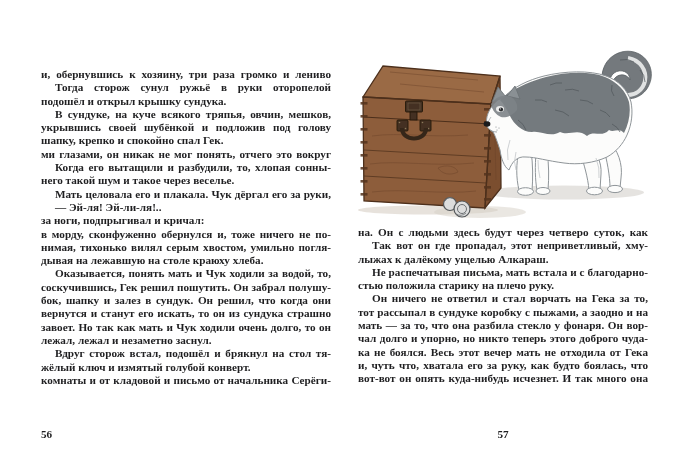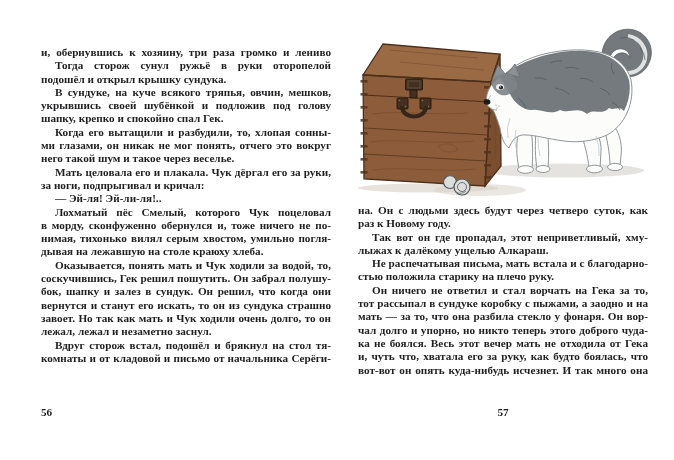--- a/index.html
+++ b/index.html
@@ -2,21 +2,21 @@
 <html lang="ru" style="--background: #ffffff; --text: #1f1f21; --chest-brown: #8d5d3b; --chest-lid: #9a6a45; --chest-side: #7b4e2f; --chest-outline: #4c2f1b; --dog-grey: #6d7377; --shadow: #d4d1cc;"><head>
 <meta charset="utf-8">
 <style>
   html,body{margin:0;padding:0;}
   body{
     width:674px;height:460px;position:relative;overflow:hidden;
     background:var(--background,#ffffff);
     font-family:"Liberation Serif", serif;
     color:var(--text,#1f1f21);
   }
-  .spread{position:absolute;inset:0;}
+  .spread{position:absolute;inset:0;margin-top:22px;}
   .text-col{
     position:absolute;width:290px;
     font-size:11.2px;font-weight:700;line-height:13.3px;
   }
   #left-lines{left:41px;top:46px;}
   #right-lines{left:358px;top:204px;}
   .line{
     height:13.3px;overflow:hidden;
     text-align:justify;text-align-last:justify;
     white-space:normal;
@@ -58,37 +58,37 @@
 <div class="spread">
 
   <section>
     <div class="text-col" id="left-lines">
         <div class="line">и, обернувшись к хозяину, три раза громко и лениво</div>
         <div class="line indent">Тогда сторож сунул ружьё в руки оторопелой комнаты,</div>
         <div class="line para-end">подошёл и открыл крышку сундука.</div>
         <div class="line indent">В сундуке, на куче всякого тряпья, овчин, мешков,</div>
         <div class="line">укрывшись своей шубёнкой и подложив под голову</div>
         <div class="line para-end">шапку, крепко и спокойно спал Гек.</div>
+        <div class="line">ми глазами, он никак не мог понять, отчего это вокруг</div>
         <div class="line indent">Когда его вытащили и разбудили, то, хлопая сонны-</div>
-        <div class="line">ми глазами, он никак не мог понять, отчего это вокруг</div>
         <div class="line para-end">него такой шум и такое через веселье.</div>
         <div class="line indent">Мать целовала его и плакала. Чук дёргал его за руки,</div>
+        <div class="line indent para-end">— Эй-ля! Эй-ли-ля!..</div>
         <div class="line para-end">за ноги, подпрыгивал и кричал:</div>
-        <div class="line indent para-end">— Эй-ля! Эй-ли-ля!..</div>
-        <div class="line indent">Лохматый пёс Смелый, которого Чук поцеловал</div>
         <div class="line">в морду, сконфуженно обернулся и, тоже ничего не по-</div>
         <div class="line">нимая, тихонько вилял серым хвостом, умильно погля-</div>
         <div class="line para-end">дывая на лежавшую на столе краюху хлеба.</div>
         <div class="line indent">Оказывается, понять мать и Чук ходили за водой, то,</div>
         <div class="line">соскучившись, Гек решил пошутить. Он забрал полушу-</div>
         <div class="line">бок, шапку и залез в сундук. Он решил, что когда они</div>
         <div class="line">вернутся и станут его искать, то он из сундука страшно</div>
         <div class="line">завоет. Но так как мать и Чук ходили очень долго, то он</div>
         <div class="line para-end">лежал, лежал и незаметно заснул.</div>
         <div class="line indent">Вдруг сторож встал, подошёл и брякнул на стол тя-</div>
+        <div class="line para-end">жёлый ключ и измятый голубой конверт.</div>
         <div class="line">комнаты и от кладовой и письмо от начальника Серёги-</div>
       </div>
     <div class="pagenum left-num">56</div>
   </section>
 
   <section>
 
     <figure class="illustration">
       <svg viewBox="0 0 312 190" xmlns="http://www.w3.org/2000/svg">
 
@@ -214,21 +214,20 @@
               <path d="M166,112 q-3,10 0,18"></path>
             <path d="M246,118 q4,10 3,20"></path>
               <path d="M188,120 q0,10 2,18"></path>
           </g>
         </g>
       </svg>
     </figure>
 
     <div class="text-col" id="right-lines">
         <div class="line">на. Он с людьми здесь будут через четверо суток, как</div>
-        <div class="line para-end">раз к Новому году.</div>
         <div class="line indent">Так вот он где пропадал, этот неприветливый, хму-</div>
         <div class="line para-end">лыжах к далёкому ущелью Алкараш.</div>
         <div class="line indent">Не распечатывая письма, мать встала и с благодарно-</div>
         <div class="line para-end">стью положила старику на плечо руку.</div>
         <div class="line indent">Он ничего не ответил и стал ворчать на Гека за то, что</div>
         <div class="line">тот рассыпал в сундуке коробку с пыжами, а заодно и на</div>
         <div class="line">мать — за то, что она разбила стекло у фонаря. Он вор-</div>
         <div class="line">чал долго и упорно, но никто теперь этого доброго чуда-</div>
         <div class="line">ка не боялся. Весь этот вечер мать не отходила от Гека</div>
         <div class="line">и, чуть что, хватала его за руку, как будто боялась, что</div>

